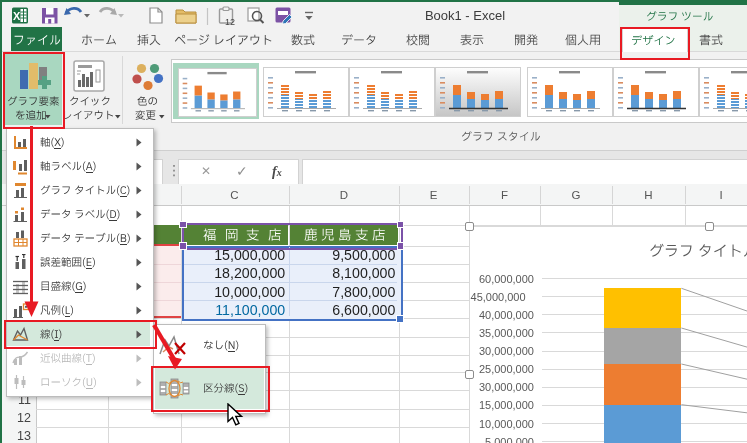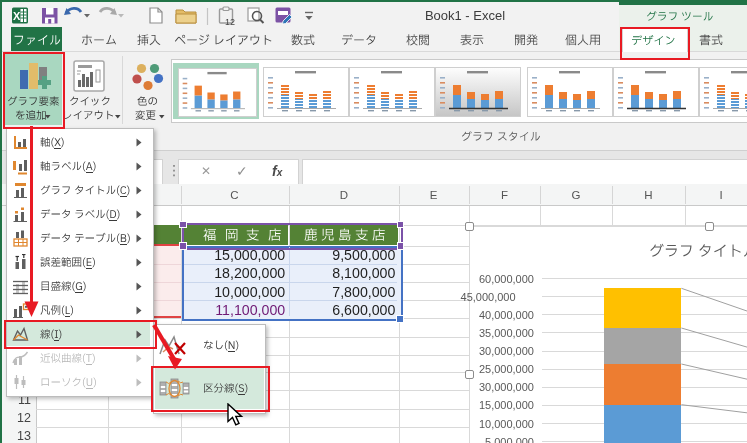--- a/index.html
+++ b/index.html
@@ -396,21 +396,21 @@
           <rect x="60" y="42" width="6" height="1.4" fill="#8899aa"></rect>
           <line x1="13" y1="40.5" x2="72" y2="40.5" stroke="#aaa" stroke-width="1"></line>
         </g>
       </svg></div>
 <div style="position:absolute;left:0.0px;top:151.2px;width:747.0px;height:33.0px;background:#e6e6e6"></div>
 <div style="position:absolute;left:100.0px;top:158.5px;width:61.0px;height:24.5px;background:#fff;border:1px solid #d2d2d2"></div>
 <div style="position:absolute;left:167.0px;top:161.5px;font-size:14.0px;color:#777;white-space:nowrap;">⋮</div>
 <div style="position:absolute;left:178.0px;top:158.5px;width:119.0px;height:24.5px;background:#fff;border:1px solid #d2d2d2"></div>
 <div style="position:absolute;left:201.0px;top:164.0px;font-size:12.0px;color:#9a9a9a;white-space:nowrap;">✕</div>
 <div style="position:absolute;left:236.0px;top:163.0px;font-size:14.0px;color:#8f8f8f;white-space:nowrap;">✓</div>
-<div style="position:absolute;left:272.0px;top:162.5px;font-size:14.0px;color:#4a4a4a;white-space:nowrap;"><i style="font-family:Liberation Sans, sans-serif;font-weight:bold">f<span style="font-size:10px">x</span></i></div>
+<div style="position:absolute;left:272.0px;top:162.5px;font-size:14.0px;color:#4a4a4a;white-space:nowrap;"><i style="font-family:Liberation Serif, serif;font-weight:bold">f<span style="font-size:10px">x</span></i></div>
 <div style="position:absolute;left:302.0px;top:158.5px;width:446.0px;height:24.5px;background:#fff;border:1px solid #d2d2d2"></div>
 <div style="position:absolute;left:0.0px;top:184.2px;width:747.0px;height:21.3px;background:#f4f5f5;border-bottom:1px solid #c9c9c9"></div>
 <div style="position:absolute;left:107.6px;top:186.0px;width:1.0px;height:18.0px;background:#d5d5d5"></div>
 <div style="position:absolute;left:181.0px;top:186.0px;width:1.0px;height:18.0px;background:#d5d5d5"></div>
 <div style="position:absolute;left:288.7px;top:186.0px;width:1.0px;height:18.0px;background:#d5d5d5"></div>
 <div style="position:absolute;left:398.9px;top:186.0px;width:1.0px;height:18.0px;background:#d5d5d5"></div>
 <div style="position:absolute;left:468.6px;top:186.0px;width:1.0px;height:18.0px;background:#d5d5d5"></div>
 <div style="position:absolute;left:540.3px;top:186.0px;width:1.0px;height:18.0px;background:#d5d5d5"></div>
 <div style="position:absolute;left:612.0px;top:186.0px;width:1.0px;height:18.0px;background:#d5d5d5"></div>
 <div style="position:absolute;left:685.0px;top:186.0px;width:1.0px;height:18.0px;background:#d5d5d5"></div>
@@ -486,36 +486,36 @@
 <div style="position:absolute;left:184.0px;top:263.6px;width:213.0px;height:1.0px;background:#c9d6ec"></div>
 <div style="position:absolute;left:184.0px;top:281.7px;width:213.0px;height:1.0px;background:#c9d6ec"></div>
 <div style="position:absolute;left:184.0px;top:299.8px;width:213.0px;height:1.0px;background:#c9d6ec"></div>
 <div style="position:absolute;left:288.7px;top:247.0px;width:1.0px;height:69.0px;background:#c9d6ec"></div>
 <div style="position:absolute;left:285.2px;top:247.3px;font-size:14.2px;color:#1f1f1f;white-space:nowrap;transform:translateX(-100%);text-align:right;">15,000,000</div>
 <div style="position:absolute;left:395.4px;top:247.3px;font-size:14.2px;color:#1f1f1f;white-space:nowrap;transform:translateX(-100%);text-align:right;">9,500,000</div>
 <div style="position:absolute;left:285.2px;top:265.4px;font-size:14.2px;color:#1f1f1f;white-space:nowrap;transform:translateX(-100%);text-align:right;">18,200,000</div>
 <div style="position:absolute;left:395.4px;top:265.4px;font-size:14.2px;color:#1f1f1f;white-space:nowrap;transform:translateX(-100%);">8,100,000</div>
 <div style="position:absolute;left:285.2px;top:283.5px;font-size:14.2px;color:#1f1f1f;white-space:nowrap;transform:translateX(-100%);text-align:right;">10,000,000</div>
 <div style="position:absolute;left:395.4px;top:283.5px;font-size:14.2px;color:#1f1f1f;white-space:nowrap;transform:translateX(-100%);text-align:right;">7,800,000</div>
-<div style="position:absolute;left:285.2px;top:301.6px;font-size:14.2px;color:#701a75;white-space:nowrap;transform:translateX(-100%);text-align:center;">11,100,000</div>
+<div style="position:absolute;left:285.2px;top:301.6px;font-size:14.2px;color:#0369a1;white-space:nowrap;transform:translateX(-100%);text-align:center;">11,100,000</div>
 <div style="position:absolute;left:395.4px;top:301.6px;font-size:14.2px;color:#1f1f1f;white-space:nowrap;transform:translateX(-100%);text-align:right;">6,600,000</div>
 <div style="position:absolute;left:181.5px;top:223.3px;width:217.5px;height:22.3px;border:2px solid #7b52a8"></div>
 <div style="position:absolute;left:179.0px;top:220.8px;width:5.5px;height:5.5px;background:#7b52a8;border:1px solid #fff;z-index:5"></div>
 <div style="position:absolute;left:396.5px;top:220.8px;width:5.5px;height:5.5px;background:#7b52a8;border:1px solid #fff;z-index:5"></div>
 <div style="position:absolute;left:179.0px;top:242.0px;width:5.5px;height:5.5px;background:#7b52a8;border:1px solid #fff;z-index:5"></div>
 <div style="position:absolute;left:396.5px;top:242.0px;width:5.5px;height:5.5px;background:#7b52a8;border:1px solid #fff;z-index:5"></div>
 <div style="position:absolute;left:395.7px;top:314.7px;width:6.5px;height:6.5px;background:#4472c4;border:1px solid #fff;z-index:5"></div>
 <div style="position:absolute;left:468.6px;top:226px;width:278.4px;height:217px;background:#fff;border:1px solid #d9d9d9;z-index:6">
 <svg style="position:absolute;left:179.4px;top:14.5px;overflow:visible" width="109" height="20">
         <path transform="translate(0,14.25) scale(0.015000,-0.015000)" d="M894 836Q949 748 982 669L930 645Q887 741 840 812ZM781 802Q840 705 868 633L823 614Q799 370 647.0 202.0Q495 34 244 -39L211 28Q443 94 578.0 234.5Q713 375 746 581H362Q318 516 263.0 459.5Q208 403 134 347L88 402Q196 481 272.0 576.5Q348 672 396 789L465 770Q435 699 404 649H796Q765 715 726 778Z M1214 749H1789V679H1214ZM1121 509H1857Q1849 297 1719.5 164.0Q1590 31 1361 -17L1331 53Q1531 95 1639.5 189.5Q1748 284 1777 439H1121Z M2132 715H2834Q2830 515 2776.0 372.5Q2722 230 2608.5 135.0Q2495 40 2313 -10L2280 61Q2442 106 2542.5 183.0Q2643 260 2692.5 372.5Q2742 485 2753 643H2132Z M4105 663Q4089 403 3934.5 225.5Q3780 48 3517 -27L3485 39Q3711 103 3847 235Q3734 331 3610 411L3654 463Q3779 381 3895 288Q4001 418 4028 596H3632Q3586 528 3532.0 471.5Q3478 415 3405 360L3359 415Q3566 566 3666 802L3734 783Q3710 724 3673 663Z M5114 725Q4994 599 4833 496V-30H4759V450Q4583 345 4377 272L4348 339Q4549 407 4739.5 521.5Q4930 636 5066 777Z M6082 238Q5853 359 5640 432V-30H5568V785H5640V508Q5883 423 6114 302Z M7180 393Q7133 245 7047.0 140.5Q6961 36 6848 -11H6783V772H6853V69Q7032 165 7119 427ZM6535 767H6605V466Q6605 285 6550.0 172.0Q6495 59 6380 -25L6333 32Q6438 106 6486.5 205.0Q6535 304 6535 464Z" fill="#595959"></path>
       </svg>
 <div style="position:absolute;left:72.4px;top:51.0px;width:206.0px;height:1.0px;background:#d9d9d9"></div>
 <div style="position:absolute;left:64.4px;top:45.5px;font-size:11.0px;color:#595959;white-space:nowrap;transform:translateX(-100%);text-align:right;">60,000,000</div>
 <div style="position:absolute;left:72.4px;top:69.2px;width:206.0px;height:1.0px;background:#d9d9d9"></div>
-<div style="position:absolute;left:46px;top:63.7px;font-size:11.0px;color:#595959;white-space:nowrap;transform:translateX(-100%);">45,000,000</div>
+<div style="position:absolute;left:56px;top:63.7px;font-size:11.0px;color:#595959;white-space:nowrap;transform:translateX(-100%);">45,000,000</div>
 <div style="position:absolute;left:72.4px;top:87.3px;width:206.0px;height:1.0px;background:#d9d9d9"></div>
 <div style="position:absolute;left:64.4px;top:81.8px;font-size:11.0px;color:#595959;white-space:nowrap;transform:translateX(-100%);text-align:right;">40,000,000</div>
 <div style="position:absolute;left:72.4px;top:105.4px;width:206.0px;height:1.0px;background:#d9d9d9"></div>
 <div style="position:absolute;left:64.4px;top:99.9px;font-size:11.0px;color:#595959;white-space:nowrap;transform:translateX(-100%);text-align:left;">35,000,000</div>
 <div style="position:absolute;left:72.4px;top:123.5px;width:206.0px;height:1.0px;background:#d9d9d9"></div>
 <div style="position:absolute;left:64.4px;top:118.0px;font-size:11.0px;color:#595959;white-space:nowrap;transform:translateX(-100%);text-align:right;">30,000,000</div>
 <div style="position:absolute;left:72.4px;top:141.7px;width:206.0px;height:1.0px;background:#d9d9d9"></div>
 <div style="position:absolute;left:64.4px;top:136.2px;font-size:11.0px;color:#595959;white-space:nowrap;transform:translateX(-100%);text-align:right;">25,000,000</div>
 <div style="position:absolute;left:72.4px;top:159.8px;width:206.0px;height:1.0px;background:#d9d9d9"></div>
 <div style="position:absolute;left:64.4px;top:154.3px;font-size:11.0px;color:#595959;white-space:nowrap;transform:translateX(-100%);text-align:right;">30,000,000</div>

